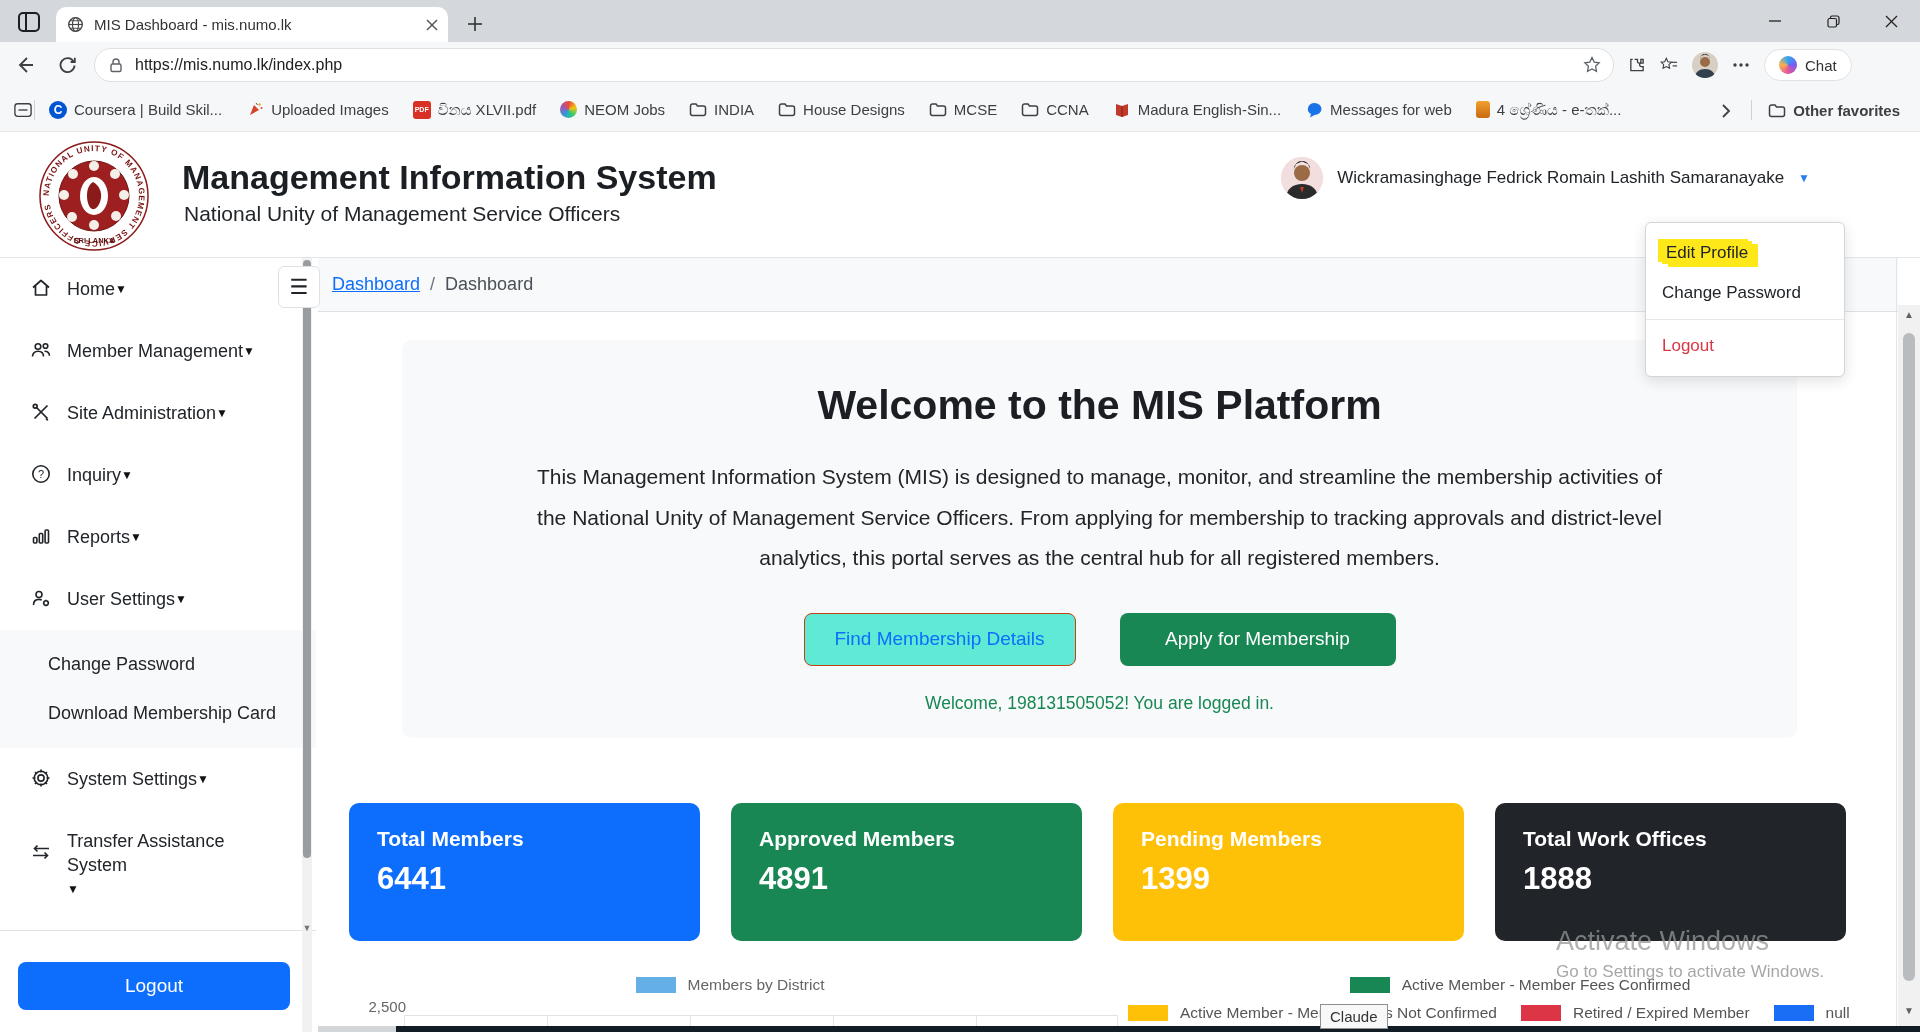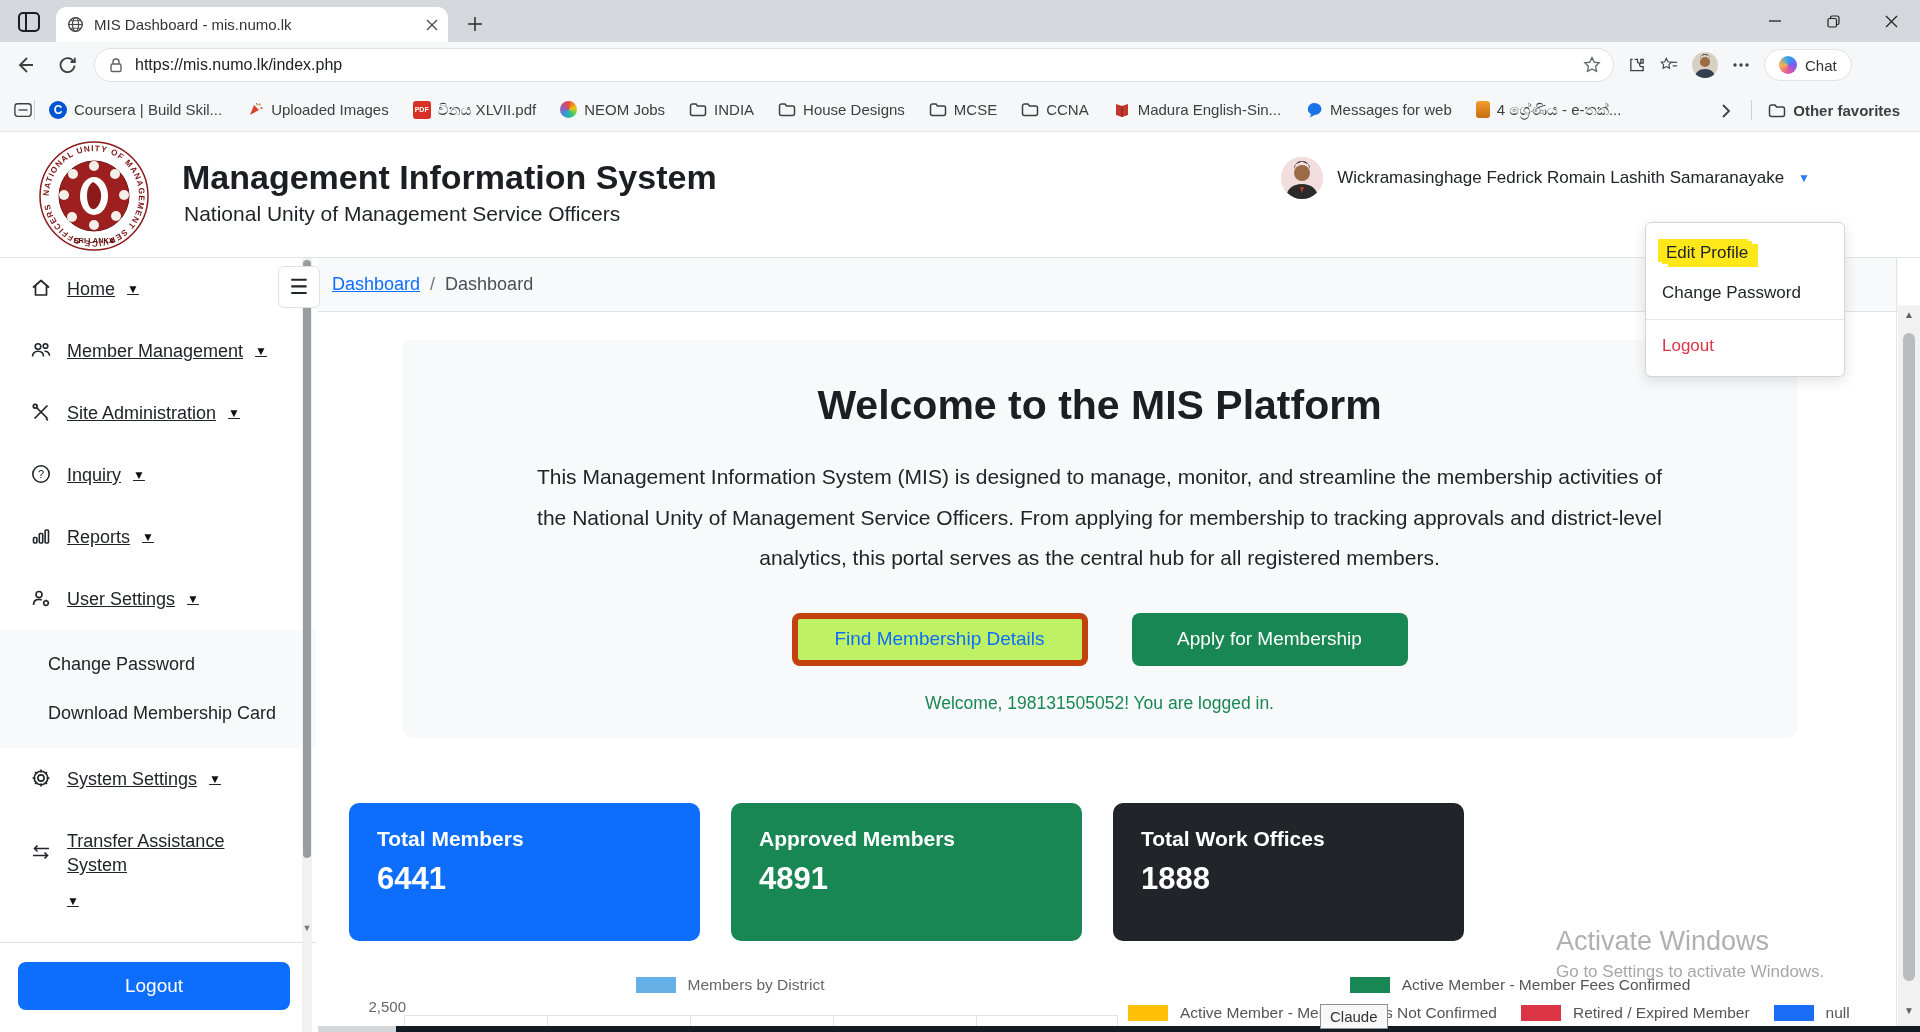--- a/index.html
+++ b/index.html
@@ -46,21 +46,21 @@
   
   .dropdown { position:absolute; left:1645px; top:222px; width:200px; background:#fff; border:1px solid #d5d5d5; border-radius:6px; box-shadow:0 4px 14px rgba(0,0,0,.12); z-index:60; padding:10px 0; }
   .dd-item { padding:10px 16px; font-size:17px; color:#212529; }
   .dd-div { border-top:1px solid #e7e7e7; margin:6px 0; }
   .dd-logout { color:#dc3545; }
   .hl { background:#ffe81a; box-shadow:6px 3px 0 #ffe81a, -4px -2px 0 #ffe81a; padding:2px 4px; }
 
   
   .sidebar { position:absolute; left:0; top:258px; width:316px; height:774px; background:#fff; }
   .side-item { display:flex; align-items:flex-start; gap:15px; padding:19px 14px 19px 30px; font-size:18px; color:#212529; line-height:24px; }
-  .side-item .lbl { display:flex; align-items:center; gap:12px; flex-wrap:wrap;text-decoration:underline; }
+  .side-item .lbl { display:flex; align-items:center; gap:0; flex-wrap:wrap; }
   .caret { font-size:12px; color:#111; }
   .submenu { background:#f8f9fa; padding:10px 0; }
   .sub-item { padding:14px 10px 14px 48px; font-size:18px; color:#212529; }
   .side-divider { border-top:1px solid #dee2e6; margin-top:10px; }
   .side-logout { position:absolute; left:18px; right:26px; top:704px; height:48px; background:#0d6efd; color:#fff; font-size:19px; border:none; border-radius:8px; display:flex; align-items:center; justify-content:center; }
   .side-scroll { position:absolute; left:302px; top:0px; width:10px; height:774px; background:#f1f1f1; }
   .side-thumb { position:absolute; left:1px; top:2px; width:8px; height:598px; background:#9a9d9f; border-radius:4px; }
   .side-down { position:absolute; left:0; top:665px; width:10px; text-align:center; font-size:9px; color:#777; }
 
   
@@ -68,21 +68,21 @@
   .breadcrumbbar { position:absolute; left:2px; top:0; right:0; height:54px; background:#f8f9fa; border-bottom:1px solid #dee2e6; display:flex; align-items:center; padding-left:14px; font-size:18px; }
   .bc-link { color:#0d6efd; text-decoration:underline; }
   .bc-sep { color:#6c757d; margin:0 10px; }
   .bc-cur { color:#495057; }
   .hamburger { position:absolute; left:278px; top:266px; width:42px; height:42px; background:#fff; border:1px solid #dee2e6; border-radius:6px; display:flex; align-items:center; justify-content:center; font-size:21px; color:#212529; z-index:10; }
 
   .welcome-card { position:absolute; left:86px; top:82px; width:1395px; height:398px; background:#f8f9fa; border-radius:10px; text-align:center; }
   .welcome-title { margin-top:42px; font-size:41px; font-weight:bold; color:#1b1f23; }
   .welcome-desc { margin:28px auto 0; width:1130px; font-size:21px; line-height:1.93; color:#212529; }
   .btnrow { margin-top:34px; display:flex; justify-content:center; gap:44px; }
-  .btn-outline { width:296px; height:53px; background:#bef264; border:6px solid #c2410c; border-radius:8px; color:#0d6efd; font-size:19px; display:flex; align-items:center; justify-content:center; }
+  .btn-outline { width:272px; height:53px; background:#5eead4; border:1px solid #c2410c; border-radius:8px; color:#0d6efd; font-size:19px; display:flex; align-items:center; justify-content:center; }
   .btn-green { width:276px; height:53px; background:#198754; border:none; border-radius:8px; color:#fff; font-size:19px; display:flex; align-items:center; justify-content:center; }
   .login-msg { margin-top:27px; font-size:17.5px; color:#198754; }
 
   .cardsrow { position:absolute; left:33px; top:545px; display:flex; gap:31px; }
   .stat { width:351px; height:138px; border-radius:10px; color:#fff; padding:24px 28px; }
   .stat .sl { font-size:21px; font-weight:600; }
   .stat .sv { font-size:31px; font-weight:bold; margin-top:10px; }
   .stat.c-blue { background:#0d6efd; }
   .stat.c-green { background:#198754; }
   .stat.c-yellow { background:#ffc107; }
@@ -530,20 +530,24 @@
 
     <div class="cardsrow">
       <div class="stat c-blue">
         <div class="sl">Total Members</div>
         <div class="sv">6441</div>
       </div>
       <div class="stat c-green">
         <div class="sl">Approved Members</div>
         <div class="sv">4891</div>
       </div>
+      <div class="stat c-yellow">
+        <div class="sl">Pending Members</div>
+        <div class="sv">1399</div>
+      </div>
       <div class="stat c-dark">
         <div class="sl">Total Work Offices</div>
         <div class="sv">1888</div>
       </div>
     </div>
 
     <div class="legend-left">
       <span class="swatch sw-lblue"></span>
       <span>Members by District</span>
     </div>

